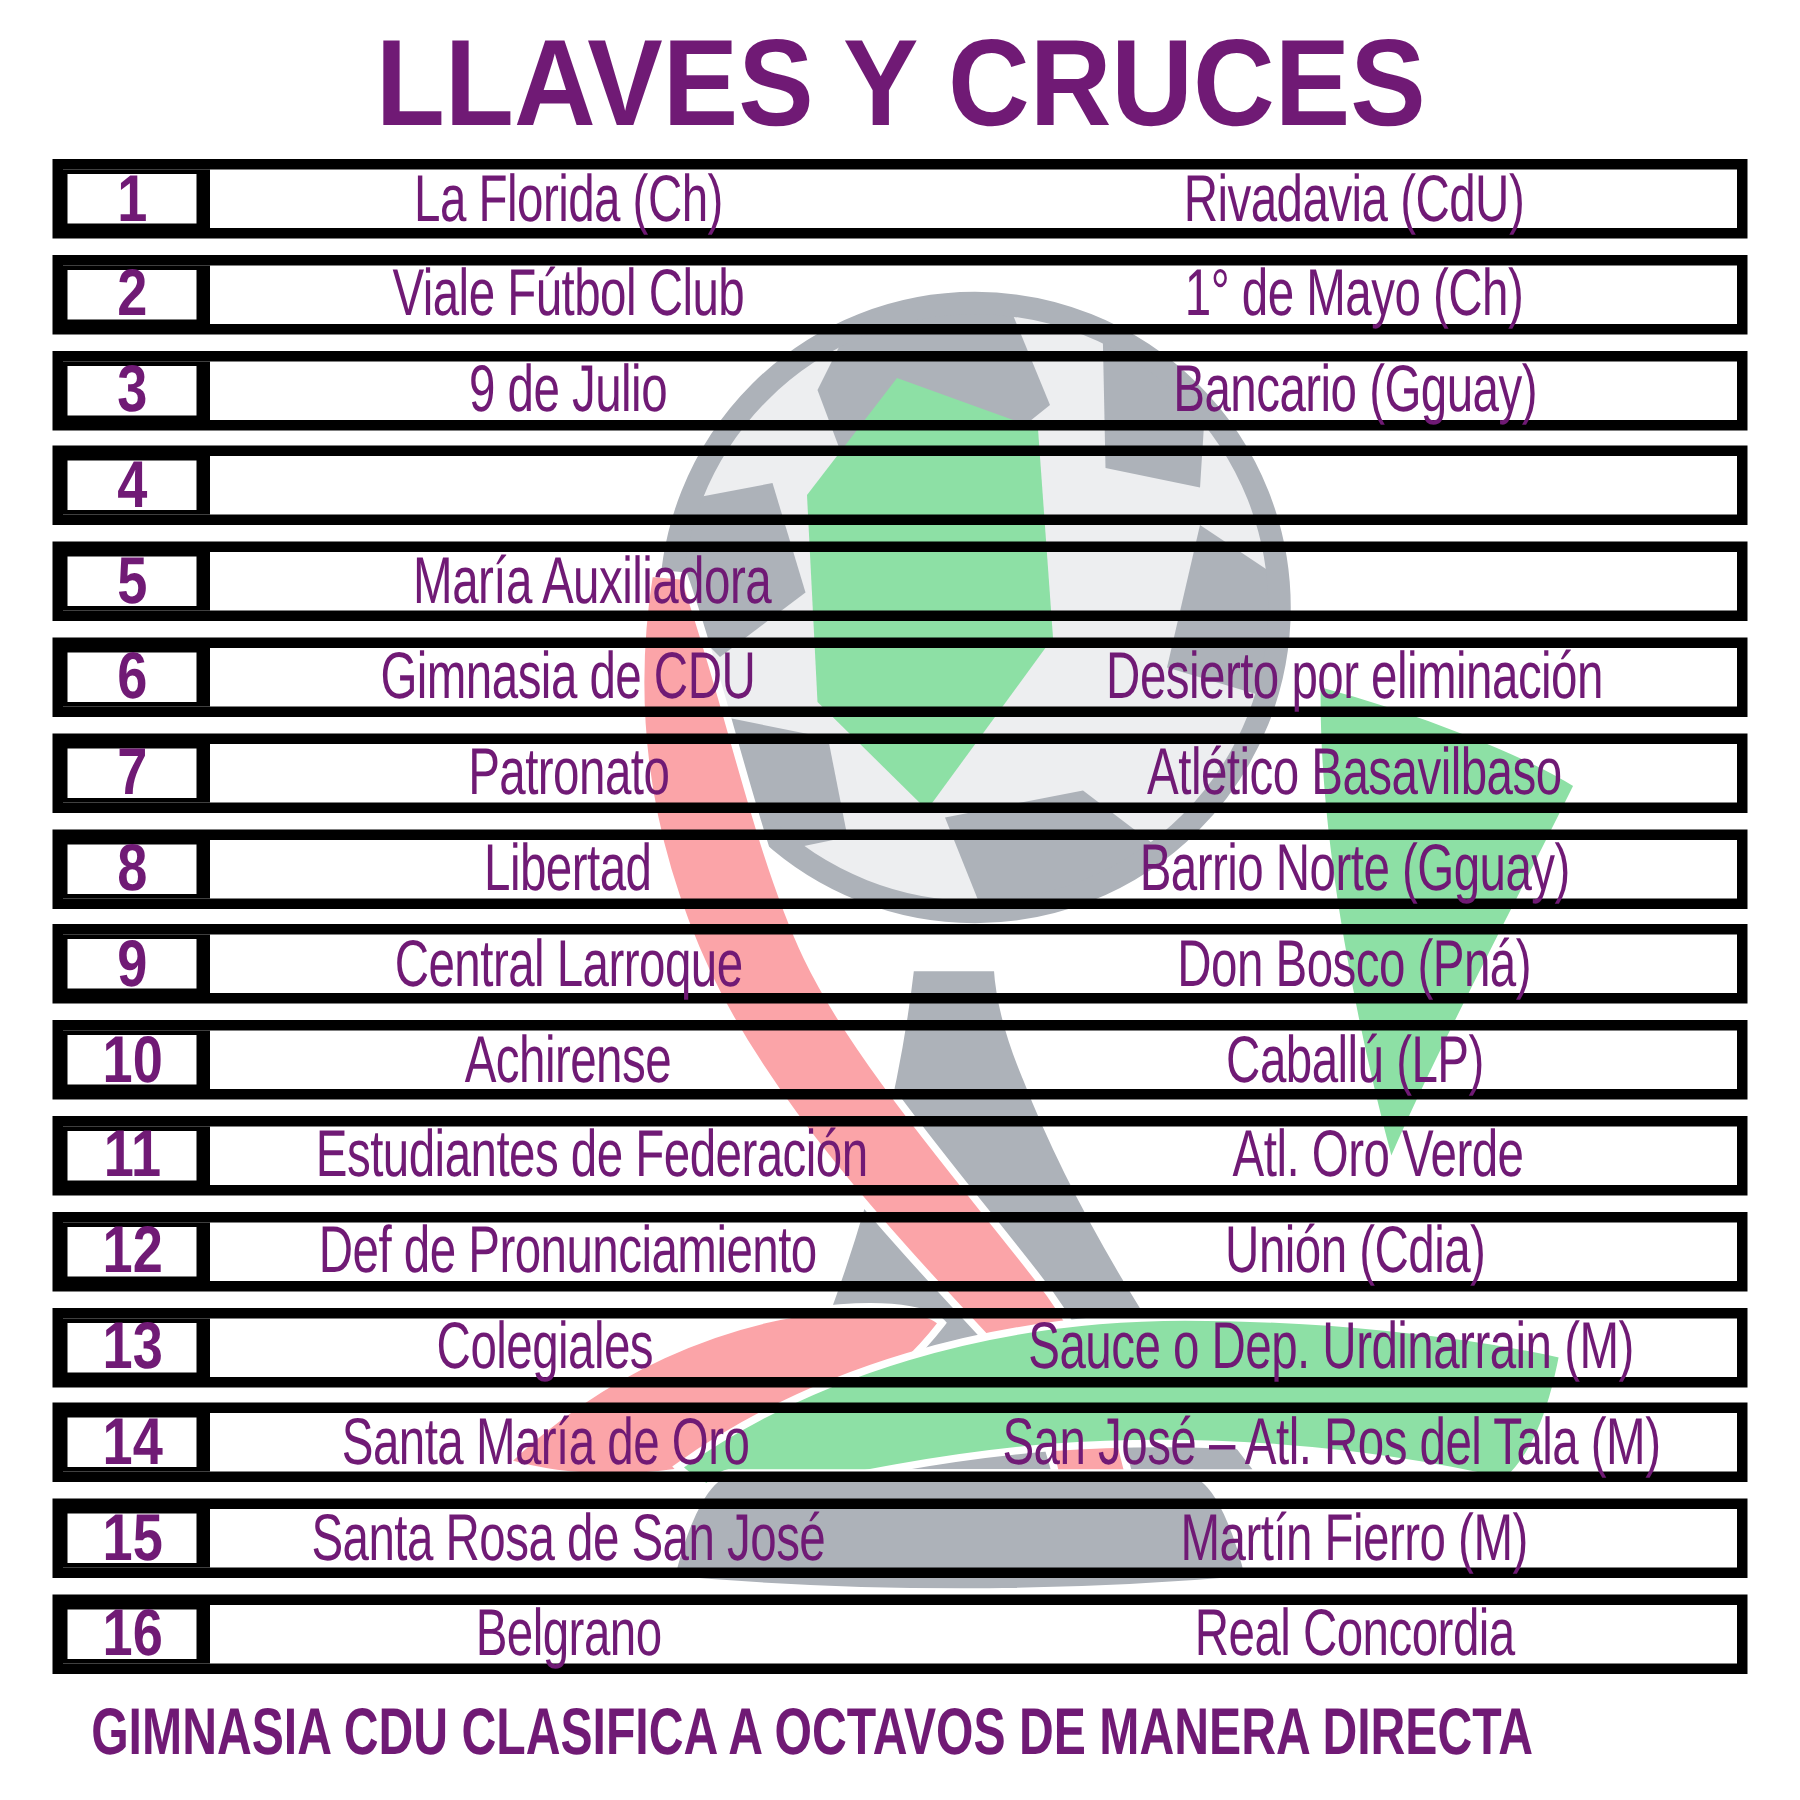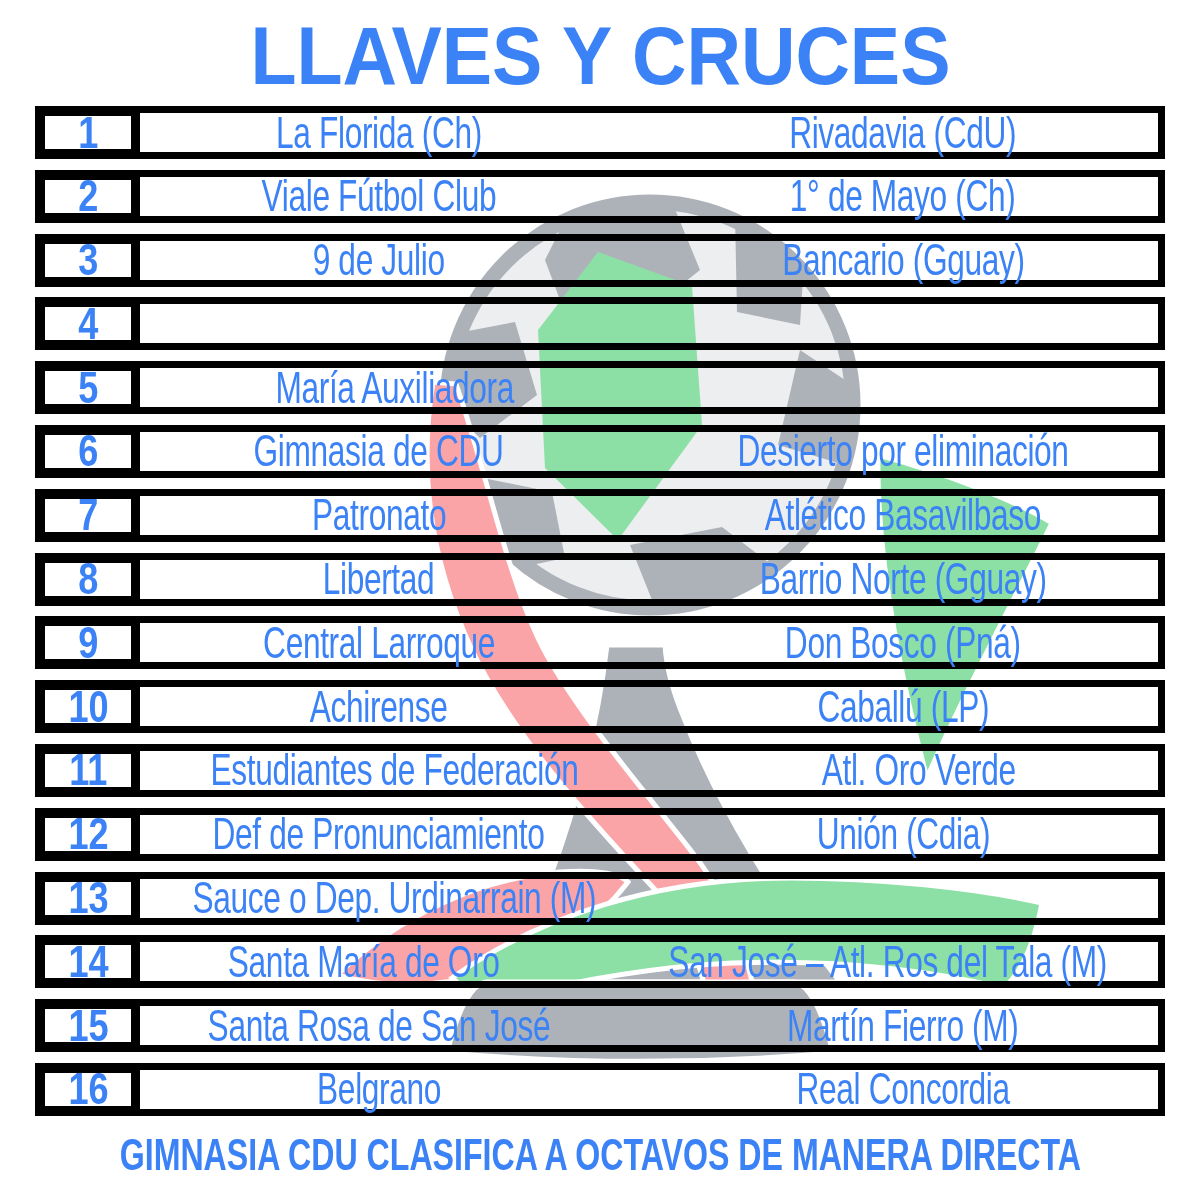--- a/index.html
+++ b/index.html
@@ -2,21 +2,21 @@
 <html><head>
 <meta charset="utf-8">
 <style>
   html,body{margin:0;padding:0;background:#ffffff;}
   .canvas{
     position:relative;
     width:1200px;height:1200px;
     background:#ffffff;
     overflow:hidden;
     font-family:"Liberation Sans","DejaVu Sans",sans-serif;
-    color:#3b82f6;
+    color:#701a75;
   }
   .watermark{position:absolute;left:0;top:0;width:1200px;height:1200px;}
   .page-title{
     position:absolute;left:0;top:12px;width:1200px;height:88px;
     display:flex;align-items:center;justify-content:center;
     font-size:82px;font-weight:bold;letter-spacing:0px;line-height:1;
     white-space:nowrap;
   }
   .page-title span{display:inline-block;transform:scaleX(0.92);transform-origin:center;}
   .bracket{
@@ -39,21 +39,21 @@
   .teams{flex:1;display:flex;min-width:0;}
   .team{
     width:50%;display:flex;align-items:center;justify-content:center;
     font-size:44px;font-weight:normal;line-height:1;white-space:nowrap;
   }
   .team.left{padding-right:46px;}
   .team.right{padding-right:16px;}
   .team span{display:inline-block;transform:scaleX(0.72);transform-origin:center;letter-spacing:-0.5px;}
   .footer-note{
     position:absolute;left:0;top:1126px;width:1200px;height:58px;
-    display:flex;align-items:center;justify-content:center;
+    display:flex;align-items:center;justify-content:flex-end;
     font-size:44px;font-weight:bold;line-height:1;white-space:nowrap;
   }
   .footer-note span{display:inline-block;transform:scaleX(0.73);transform-origin:center;}
 </style>
 </head>
 <body>
 
 <div class="canvas">
 
   <svg class="watermark" viewBox="0 0 1200 1200" aria-hidden="true">
@@ -238,20 +238,23 @@
         <div class="team right">
           <span>Unión (Cdia)</span>
         </div>
       </div>
     </div>
       <div class="row">
       <div class="num">
         <span>13</span>
       </div>
       <div class="teams">
+        <div class="team left">
+          <span>Colegiales</span>
+        </div>
         <div class="team right">
           <span>Sauce o Dep. Urdinarrain (M)</span>
         </div>
       </div>
     </div>
       <div class="row">
       <div class="num">
         <span>14</span>
       </div>
       <div class="teams">

